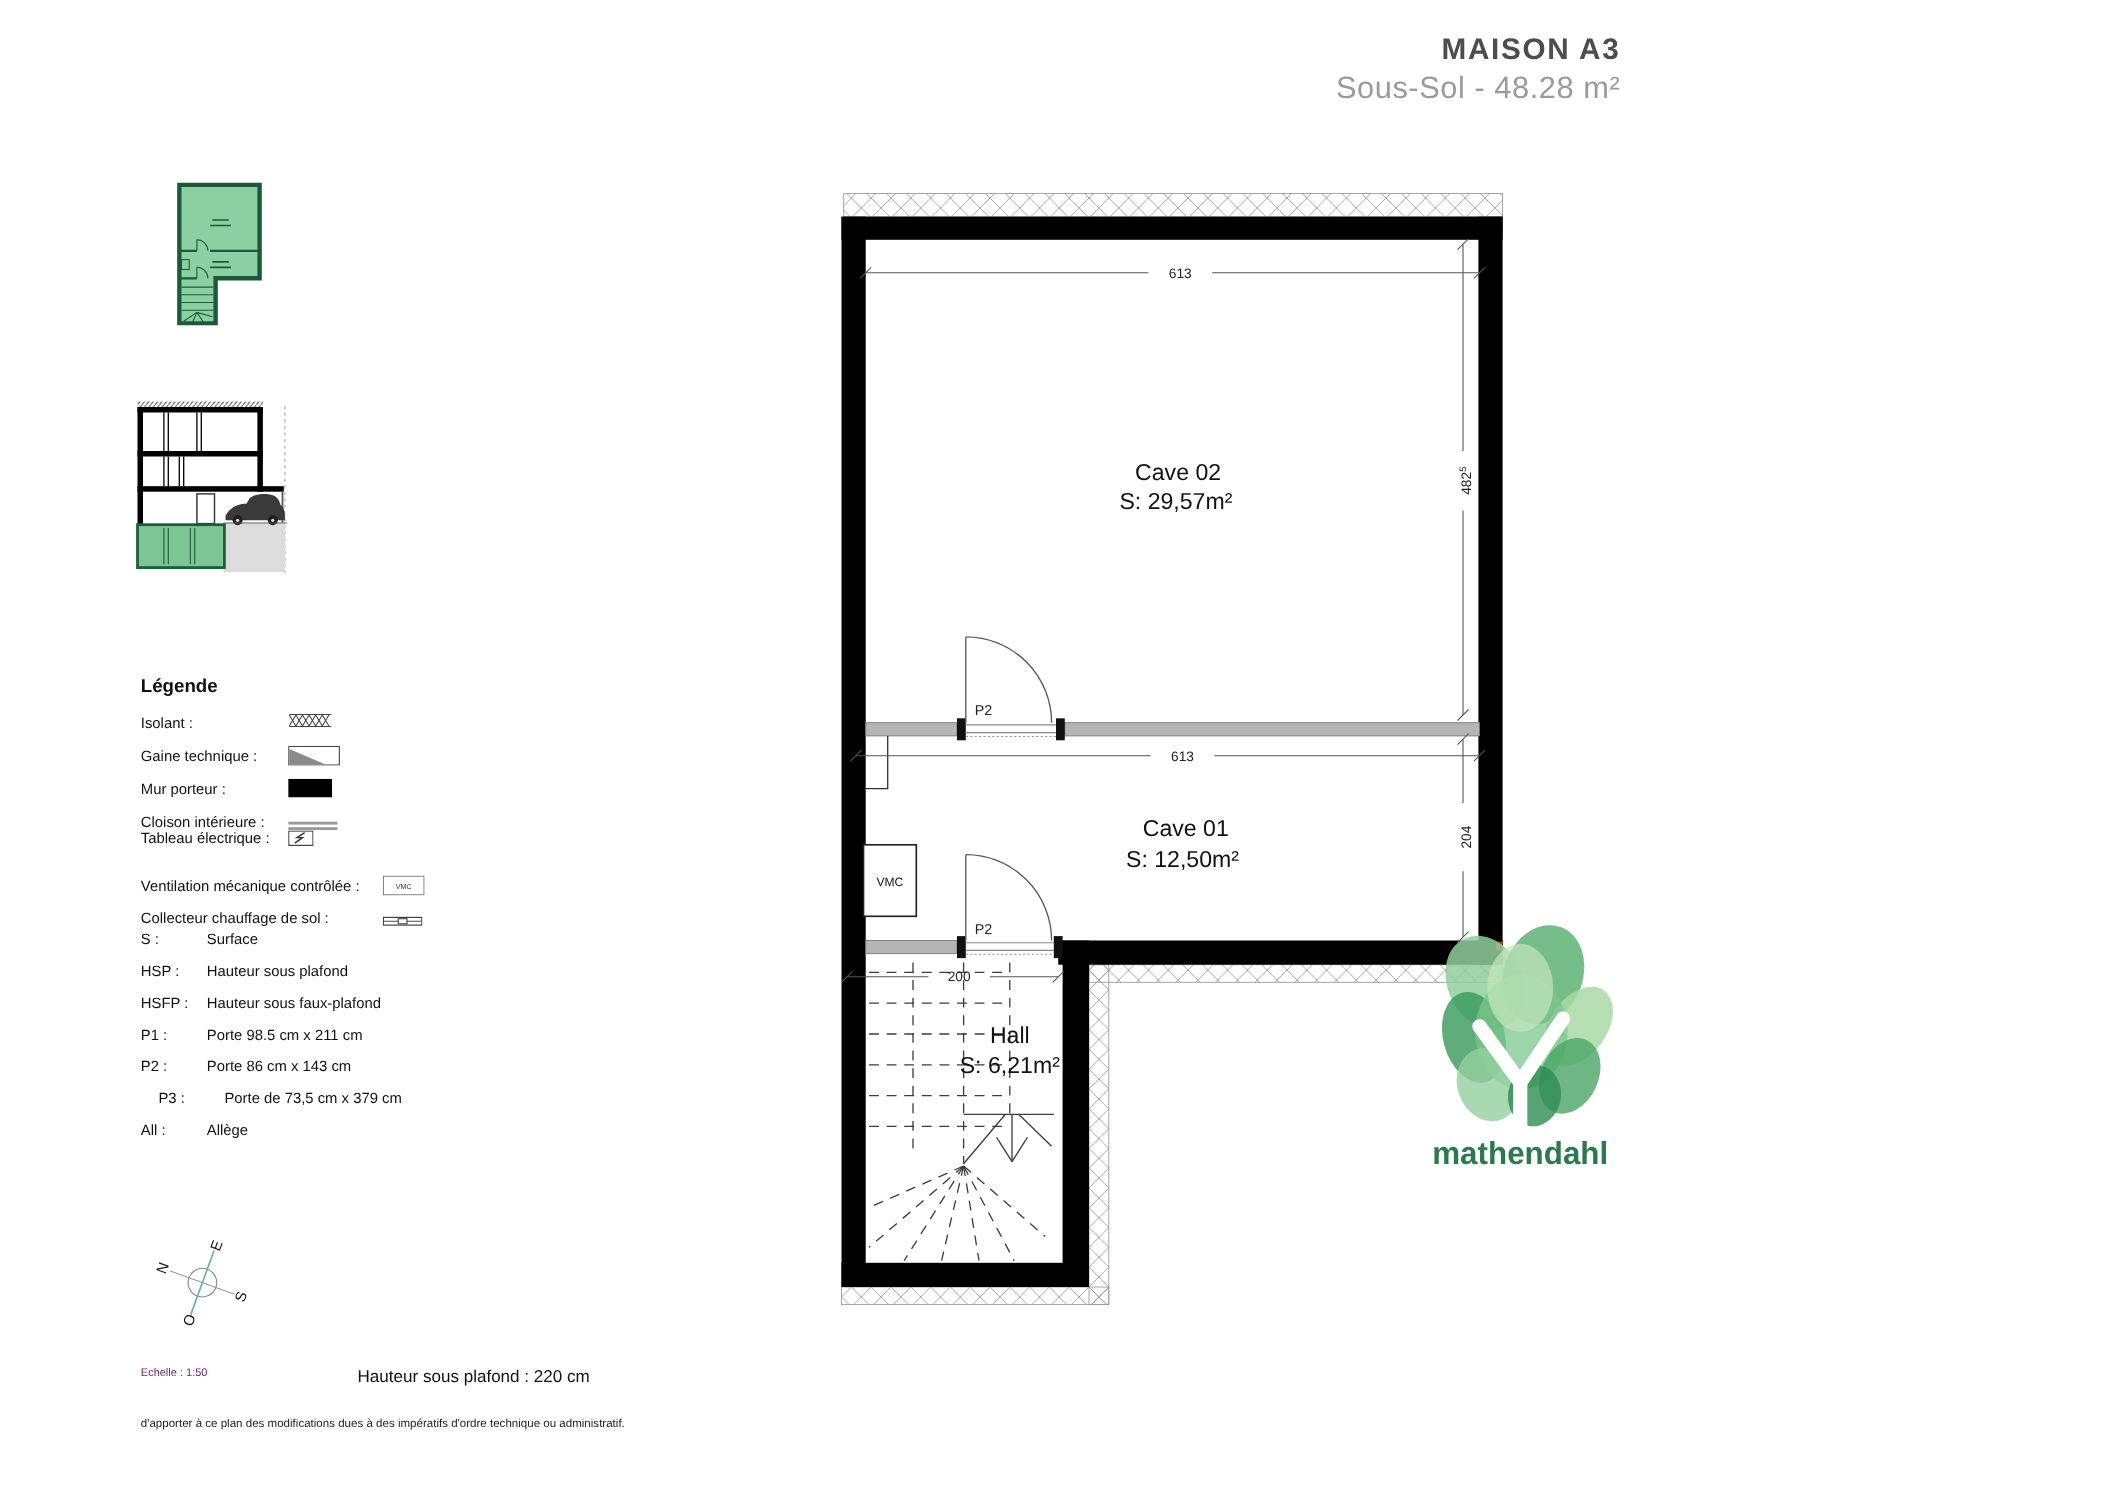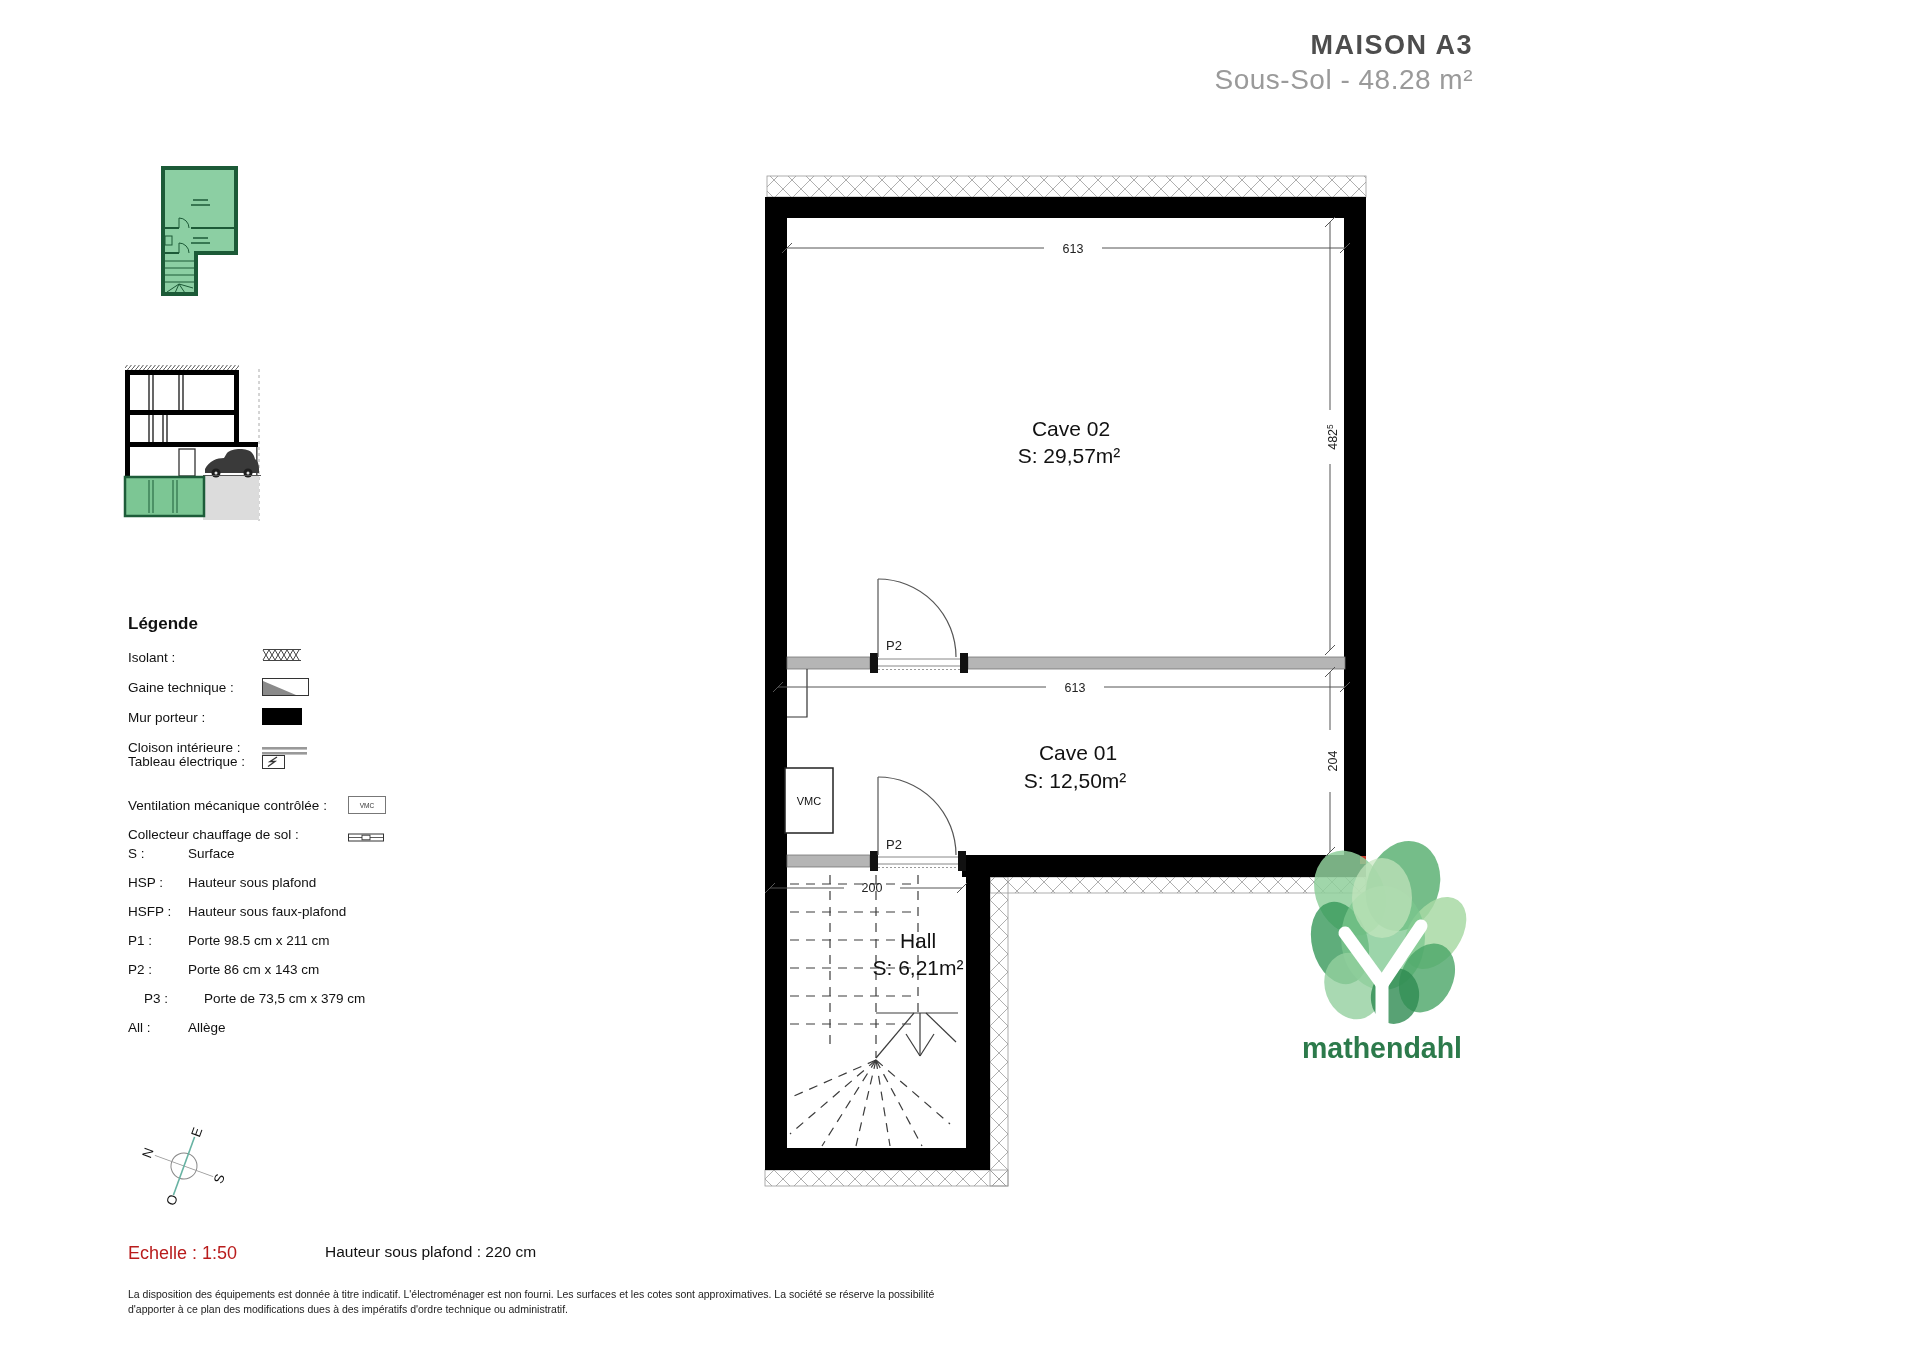--- a/index.html
+++ b/index.html
@@ -13,21 +13,21 @@
   
   .legend{left:128px;top:614px;width:330px;}
   .legend h3{margin:0 0 0 0;font-size:17px;font-weight:bold;color:#111;}
   .lrow{position:absolute;left:0;height:22px;font-size:13.5px;color:#111;white-space:nowrap;}
   .lrow .sym{position:absolute;top:-2px;}
   .sym-near{left:134px;}
   .sym-far{left:220px;}
   .arow{position:absolute;left:0;font-size:13.5px;color:#111;white-space:nowrap;}
   .arow .meaning{position:absolute;left:60px;top:0;}
   
-  .scale-text{left:128px;top:1243px;font-size:18px;color:#b91c1c;}
+  .scale-text{left:128px;top:1243px;font-size:10px;color:#701a75;}
   .hsp-text{left:325px;top:1243px;font-size:15.5px;color:#111;}
   .disclaimer{left:128px;top:1287px;font-size:10.5px;color:#222;line-height:1.45;white-space:nowrap;}
   svg text{font-family:"Liberation Sans", sans-serif;}
   .room-name{font-size:21px;fill:#111;}
   .room-surf{font-size:21px;fill:#111;}
   .dimt{font-size:12.5px;fill:#222;}
   .door-lab{font-size:13px;fill:#222;}
   .dash{stroke:#3c3c3c;stroke-width:1.2;stroke-dasharray:9 7;fill:none;}
   .ssolid{stroke:#3c3c3c;stroke-width:1.2;fill:none;}
   .dimline{stroke:#555;stroke-width:1;fill:none;}
@@ -358,21 +358,20 @@
       <text x="45" y="11" text-anchor="middle" font-size="13.5" fill="#111">N</text>
       <text x="81" y="50" text-anchor="middle" font-size="13.5" fill="#111">E</text>
       <text x="45" y="87" text-anchor="middle" font-size="13.5" fill="#111">S</text>
       <text x="9" y="50" text-anchor="middle" font-size="13.5" fill="#111">O</text>
     </g>
   </svg>
 
   <div class="abs scale-text">Echelle : 1:50</div>
   <div class="abs hsp-text">Hauteur sous plafond : 220 cm</div>
   <div class="abs disclaimer">
-    <div>La disposition des équipements est donnée à titre indicatif. L'électroménager est non fourni. Les surfaces et les cotes sont approximatives. La société se réserve la possibilité</div>
     <div>d'apporter à ce plan des modifications dues à des impératifs d'ordre technique ou administratif.</div>
   </div>
 
   <svg class="abs" style="left:1295px;top:838px;" width="175" height="230" viewBox="0 0 175 230">
     <g style="mix-blend-mode:normal;">
       <ellipse cx="55" cy="55" rx="34" ry="44" transform="rotate(-25 55 55)" fill="#8fcf9b" opacity="0.85"></ellipse>
       <ellipse cx="108" cy="48" rx="36" ry="46" transform="rotate(20 108 48)" fill="#5db274" opacity="0.85"></ellipse>
       <ellipse cx="140" cy="95" rx="26" ry="40" transform="rotate(35 140 95)" fill="#a8d9a4" opacity="0.85"></ellipse>
       <ellipse cx="45" cy="105" rx="28" ry="42" transform="rotate(-15 45 105)" fill="#37995a" opacity="0.8"></ellipse>
       <ellipse cx="88" cy="100" rx="42" ry="52" fill="#7bc78d" opacity="0.75"></ellipse>

